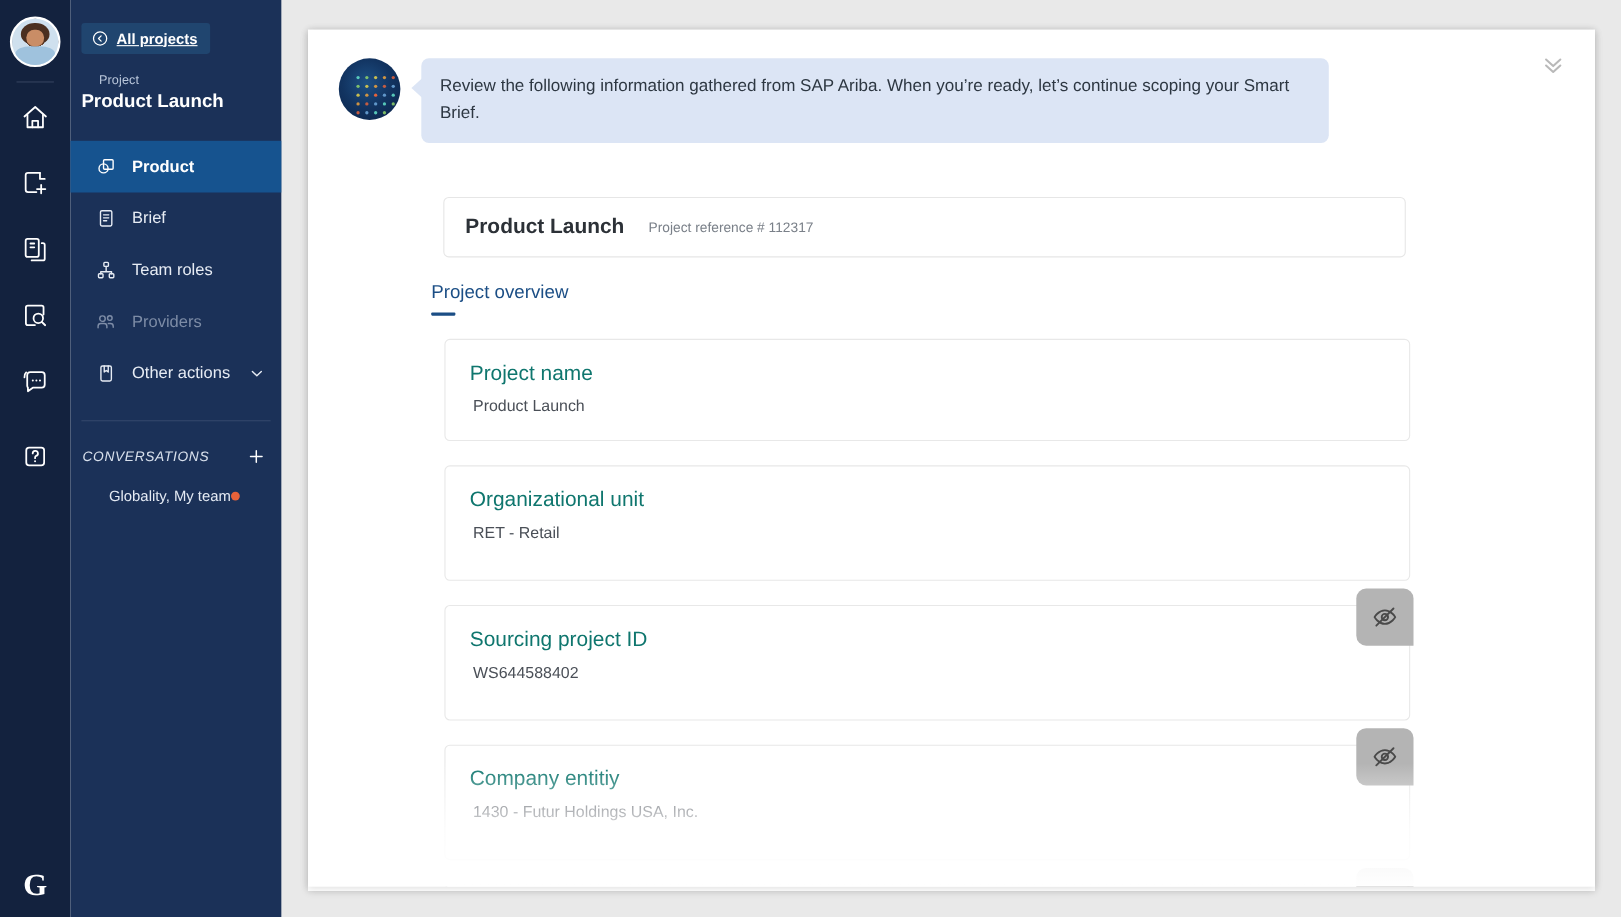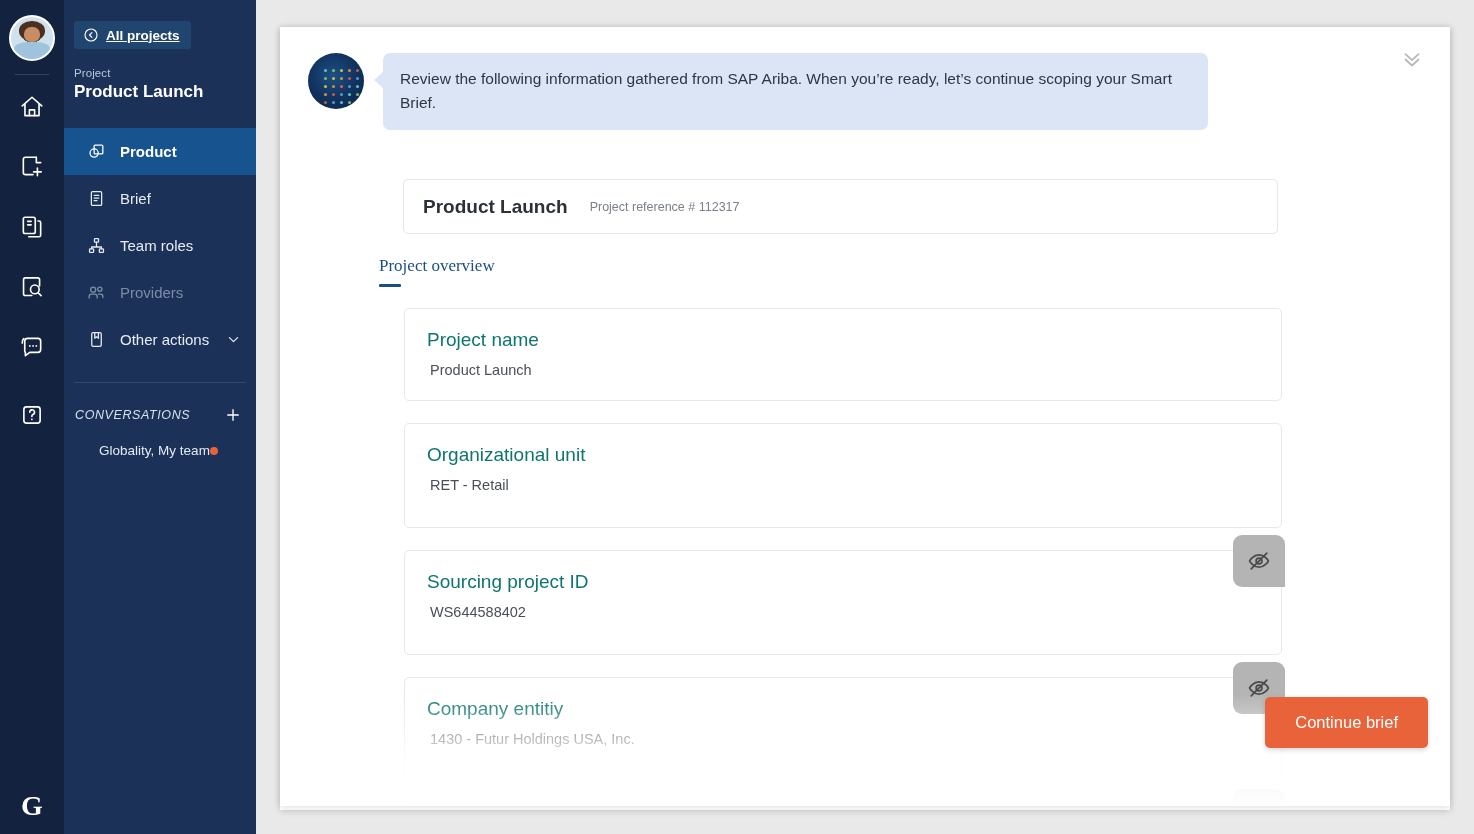--- a/index.html
+++ b/index.html
@@ -51,21 +51,21 @@
     position: absolute; left: 64px; top: 0; width: 192px; height: 834px;
     background: #1B3158;
   }
   .all-projects {
     display: inline-flex; align-items: center; gap: 7px;
     margin: 21px 0 0 10px; padding: 6px 11px 6px 9px;
     background: #20456F; border-radius: 3px;
     color: #ffffff; font-size: 13.5px; font-weight: 700; cursor: pointer; text-decoration: underline;
   }
   .proj-label {
-    margin: 18px 0 0 10px; color: #b9c6da; font-size: 11.5px; letter-spacing: .1px;
+    margin: 18px 0 0 26px; color: #b9c6da; font-size: 11.5px; letter-spacing: .1px;
   }
   .proj-title {
     margin: 3px 0 0 10px; color: #ffffff; font-size: 17px; font-weight: 700;
   }
   .nav { margin-top: 26px; }
   .nav-item {
     display: flex; align-items: center; gap: 14px;
     height: 47px; padding-left: 22px; cursor: pointer;
     color: #e7ecf4; font-size: 15px;
   }
@@ -132,21 +132,21 @@
   
   .content { position: absolute; left: 0; top: 128px; right: 0; bottom: 0; }
   .proj-card {
     position: absolute; left: 123px; top: 24px; width: 875px; height: 55px;
     background: #ffffff; border: 1px solid #e6e6e6; border-radius: 5px;
     display: flex; align-items: center; padding-left: 19px; gap: 22px;
   }
   .proj-card .n { font-size: 19px; font-weight: 700; color: #2c3137; }
   .proj-card .r { font-size: 12.5px; color: #7a8089; }
 
-  .tab-wrap { position: absolute; left: 99px; top: 101px; font-family: Liberation Serif, serif; }
+  .tab-wrap { position: absolute; left: 112px; top: 101px; }
   .tab { font-size: 17px; color: #1B4E85; padding-bottom: 8px; cursor: pointer; }
   .tab-underline { width: 22px; height: 3px; background: #1B4E85; border-radius: 1px; }
 
   .fields { position: absolute; left: 124px; top: 153px; width: 878px; }
   .field-card {
     position: relative; background: #ffffff; border: 1px solid #e8e8e8;
     border-radius: 5px; padding: 20px 22px 22px; margin-bottom: 22px;
   }
   .field-card .lbl { font-size: 19px; font-weight: 400; color: #0f766e; }
   .field-card .val { font-size: 14.5px; color: #4a4f57; margin-top: 11px; padding-left: 3px; }
@@ -432,15 +432,14 @@
             </div>
 
           </div>
 
         </div>
 
         <div class="fade-mask"></div>
       </div>
     </div>
 
-    <button class="continue-btn">Continue brief</button>
   </div>
 </div>
 
 </body></html>

